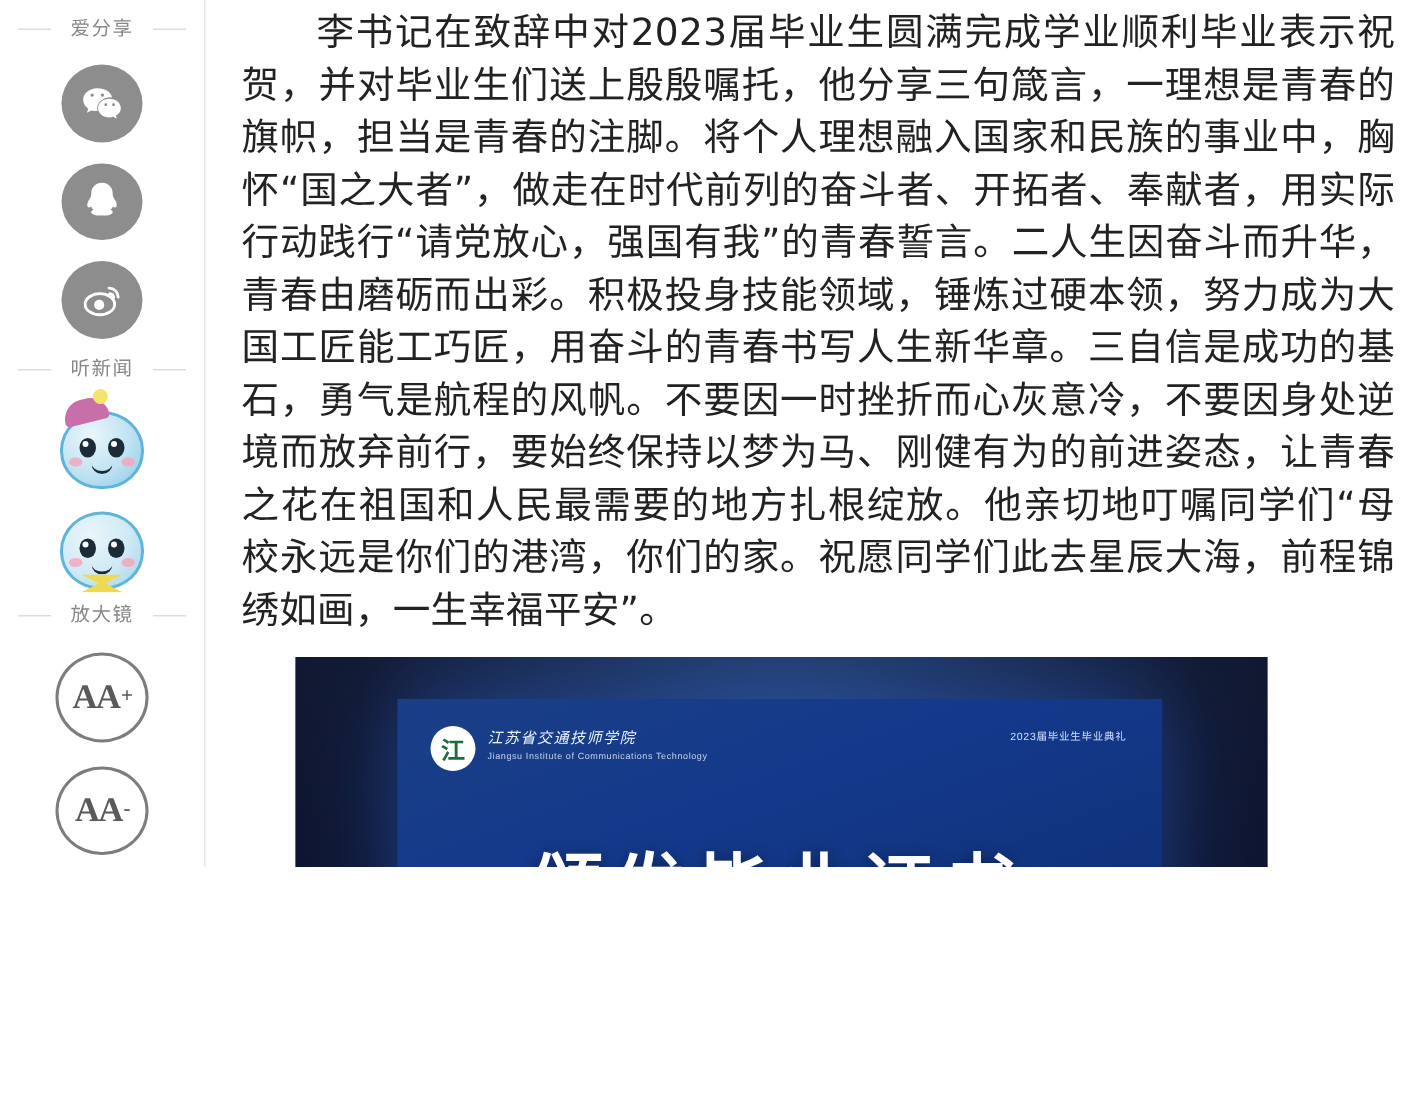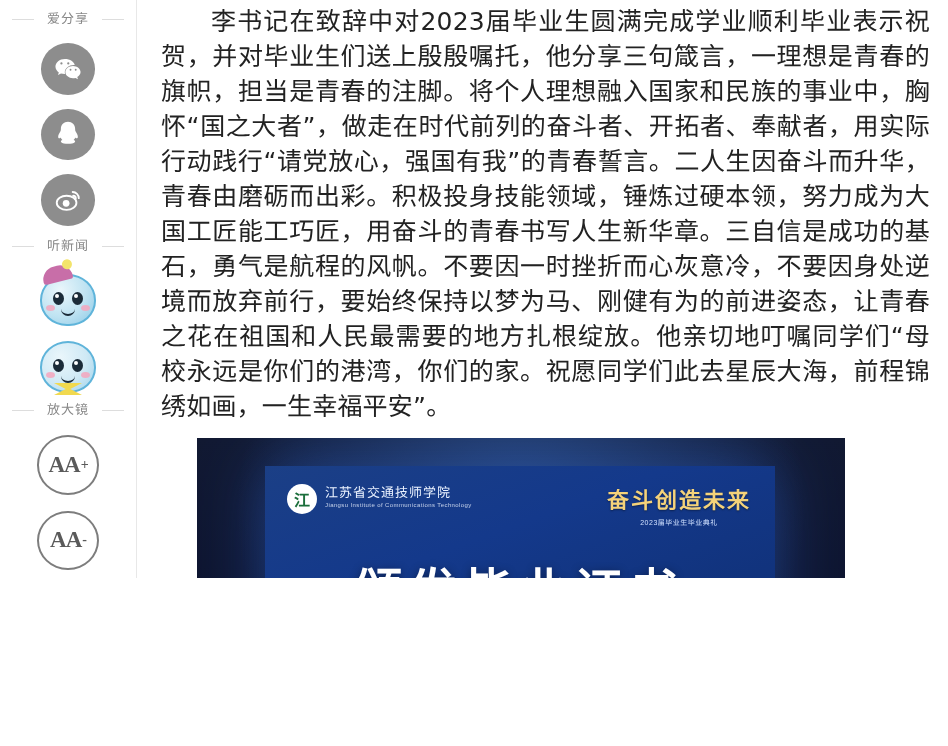--- a/index.html
+++ b/index.html
@@ -244,21 +244,21 @@
     display: flex;
     align-items: center;
     justify-content: center;
     font-family: "Liberation Serif", serif;
   }
   .screen .logo-text {
     margin-left: 8px;
     color: #eaf2ff;
     line-height: 13px;
   }
-  .screen .logo-text .cn { font-size: 13px; letter-spacing: 1px; }
+  .screen .logo-text .cn { font-size: 10px; letter-spacing: 1px; font-style: italic; }
   .screen .logo-text .en { font-size: 6px; letter-spacing: .4px; opacity: .8; }
   .screen .slogan {
     position: absolute;
     right: 24px;
     top: 16px;
     text-align: center;
   }
   .screen .slogan .big {
     font-family: "Liberation Serif", serif;
     font-size: 22px;
@@ -487,21 +487,20 @@
 
       <div class="screen">
         <div class="logo-row">
           <div class="logo-mark">江</div>
           <div class="logo-text">
             <div class="cn">江苏省交通技师学院</div>
             <div class="en">Jiangsu Institute of Communications Technology</div>
           </div>
         </div>
         <div class="slogan">
-          <div class="big">奋斗创造未来</div>
           <div class="small">2023届毕业生毕业典礼</div>
         </div>
         <div class="headline">颁发毕业证书</div>
       </div>
 
       <div class="floor"></div>
       <div class="speaker l"></div>
       <div class="speaker r"></div>
 
       <div class="row">

